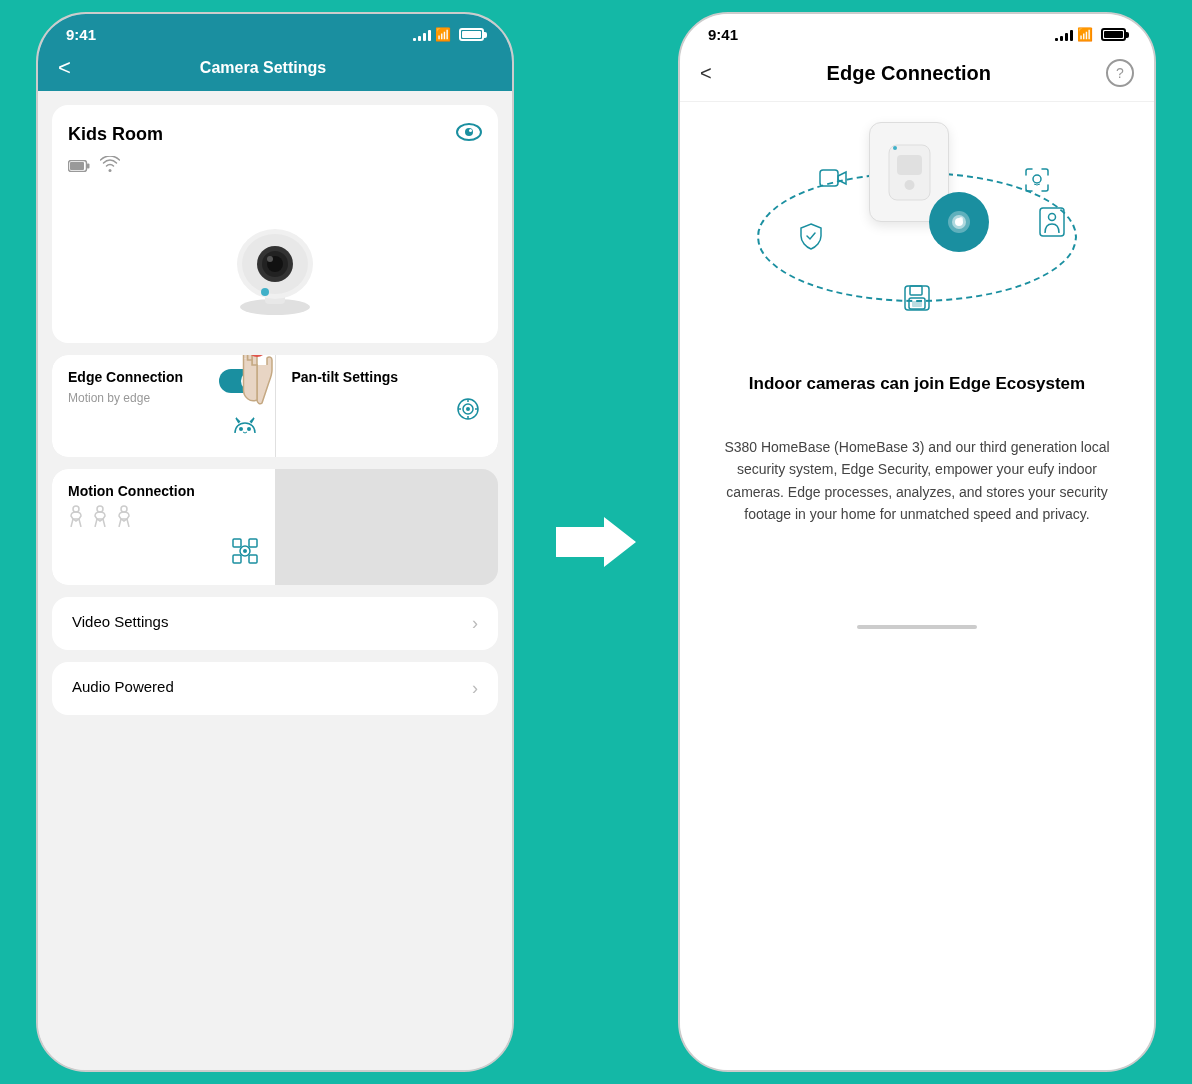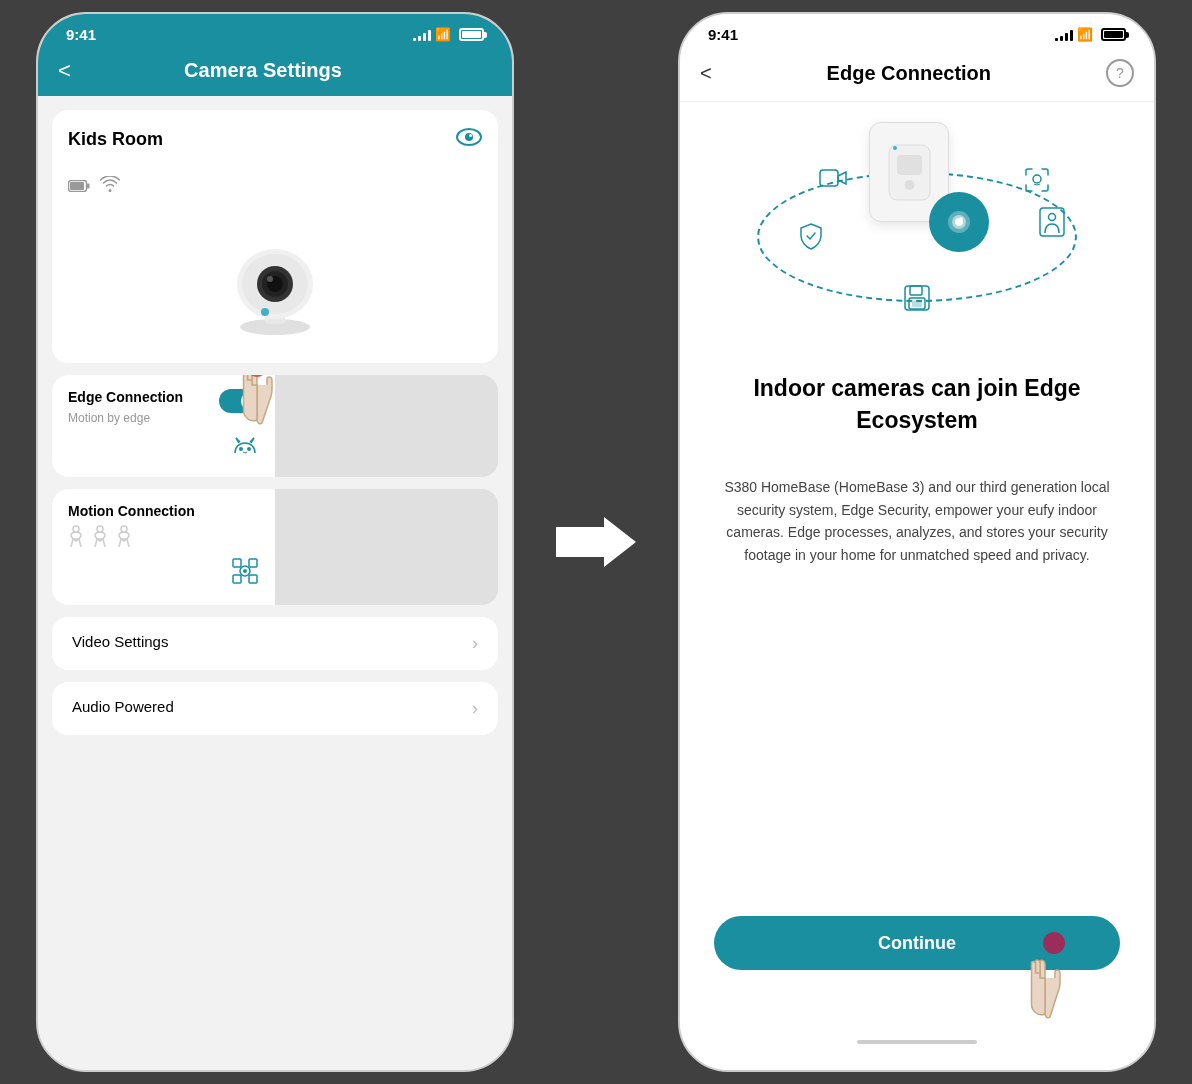--- a/index.html
+++ b/index.html
@@ -13,21 +13,21 @@
       font-family: -apple-system, BlinkMacSystemFont, 'Helvetica Neue', Arial, sans-serif;
       overflow: hidden;
     }
 
     .scene {
       width: 1192px;
       height: 1084px;
       display: flex;
       align-items: center;
       justify-content: space-around;
-      background: #404040;
+      background: #14b8a6;
       padding: 0 20px;
     }
 
     
     .phone {
       width: 478px;
       height: 1060px;
       background: #f2f2f2;
       border-radius: 50px;
       overflow: hidden;
@@ -122,21 +122,21 @@
     .header-back {
       position: absolute;
       left: 20px;
       color: #fff;
       font-size: 22px;
       cursor: pointer;
     }
 
     .header-title {
       color: #fff;
-      font-size: 20px;
+      font-size: 16px;
       font-weight: 600;
     }
 
     .phone-left .content {
       flex: 1;
       overflow-y: auto;
       background: #f2f2f2;
       padding: 14px;
       display: flex;
       flex-direction: column;
@@ -147,21 +147,21 @@
     .camera-card {
       background: #fff;
       border-radius: 16px;
       padding: 16px;
     }
 
     .camera-card-header {
       display: flex;
       justify-content: space-between;
       align-items: center;
-      margin-bottom: 24px;
+      margin-bottom: 9px;
     }
 
     .camera-name {
       font-size: 18px;
       font-weight: 700;
       color: #000;
     }
 
     .eye-icon {
       color: #1a8fa0;
@@ -384,21 +384,21 @@
       font-size: 22px;
       z-index: 2;
     }
     .eco-icon-video { top: 55px; left: 115px; }
     .eco-icon-face { top: 55px; right: 80px; }
     .eco-icon-person { top: 95px; right: 65px; }
     .eco-icon-shield { top: 110px; left: 95px; }
     .eco-icon-save { bottom: 35px; left: 50%; transform: translateX(-50%); }
 
     .edge-info-title {
-      font-size: 23px;
+      font-size: 17px;
       font-weight: 700;
       color: #000;
       text-align: center;
       margin-bottom: 14px;
       line-height: 1.4;
     }
 
     .edge-info-body {
       font-size: 14px;
       color: #444;
@@ -543,20 +543,34 @@
                 <path d="M27 20 L27 8 C27 5 24 3 22 5 L22 20" stroke="#c4a882" stroke-width="1.5" fill="#e8d5c4"></path>
                 <path d="M22 15 L22 6 C22 3.5 19 2 17.5 4 L17.5 15" stroke="#c4a882" stroke-width="1.5" fill="#e8d5c4"></path>
                 <path d="M17.5 13 L17.5 7 C17.5 5 15 3.5 13.5 5.5 L13.5 14" stroke="#c4a882" stroke-width="1.5" fill="#e8d5c4"></path>
                 <path d="M27 20 L27 55 C27 58 30 60 32 58 L38 40 C40 34 42 30 42 25 L42 15 C42 12 39 11 37 13 L37 20" stroke="#c4a882" stroke-width="1.5" fill="#e8d5c4"></path>
                 <path d="M13.5 14 L13.5 45 C13.5 52 20 58 27 55 L27 20 L22 20 L22 15 L17.5 15 L17.5 13" stroke="#c4a882" stroke-width="1.5" fill="#e8d5c4"></path>
               </svg>
             </div>
           </div>
         </div>
 
+        <div class="settings-cell">
+          <span class="settings-cell-title">Pan-tilt Settings</span>
+          <span class="settings-cell-icon">
+            <svg width="28" height="28" viewBox="0 0 28 28" fill="none">
+              <circle cx="14" cy="14" r="10" stroke="#1a8fa0" stroke-width="1.5" fill="none"></circle>
+              <circle cx="14" cy="14" r="5" stroke="#1a8fa0" stroke-width="1.5" fill="none"></circle>
+              <circle cx="14" cy="14" r="2" fill="#1a8fa0"></circle>
+              <line x1="14" y1="4" x2="14" y2="7" stroke="#1a8fa0" stroke-width="1.5"></line>
+              <line x1="14" y1="21" x2="14" y2="24" stroke="#1a8fa0" stroke-width="1.5"></line>
+              <line x1="4" y1="14" x2="7" y2="14" stroke="#1a8fa0" stroke-width="1.5"></line>
+              <line x1="21" y1="14" x2="24" y2="14" stroke="#1a8fa0" stroke-width="1.5"></line>
+            </svg>
+          </span>
+        </div>
       </div>
 
       <div class="settings-grid">
 
         <div class="settings-cell">
           <span class="settings-cell-title">Motion Connection</span>
           <div class="settings-cell-icons-row">
             <svg width="16" height="22" viewBox="0 0 16 22" fill="none">
               <circle cx="8" cy="4" r="3" stroke="#ccc" stroke-width="1.5"></circle>
               <path d="M3 22 L5 14 L8 16 L11 14 L13 22" stroke="#ccc" stroke-width="1.5" fill="none"></path>
@@ -696,35 +710,18 @@
             <rect x="8" y="16" width="10" height="6" rx="1" fill="#1a8fa0" opacity="0.3"></rect>
           </svg>
         </div>
       </div>
 
       <div style="padding: 0 10px; width: 100%;">
         <div class="edge-info-title">Indoor cameras can join Edge Ecosystem</div>
         <div class="edge-info-body">S380 HomeBase (HomeBase 3) and our third generation local security system, Edge Security, empower your eufy indoor cameras. Edge processes, analyzes, and stores your security footage in your home for unmatched speed and privacy.</div>
       </div>
 
-      <div style="width:100%;padding:0 10px;margin-top:auto;position:relative;">
-        <div class="continue-btn">
-          <span class="continue-btn-label">Continue</span>
-
-          <div style="width:22px;height:22px;background:#9b2d5a;border-radius:50%;position:absolute;right:55px;top:16px;"></div>
-        </div>
-
-        <div style="position:absolute;right:55px;bottom:-60px;z-index:10;">
-          <svg width="60" height="70" viewBox="0 0 60 70" fill="none">
-            <path d="M30 22 L30 8 C30 5 27 3 25 5 L25 22" stroke="#c4a882" stroke-width="1.5" fill="#e8d5c4"></path>
-            <path d="M25 17 L25 7 C25 4.5 22 3 20.5 5 L20.5 17" stroke="#c4a882" stroke-width="1.5" fill="#e8d5c4"></path>
-            <path d="M20.5 15 L20.5 8 C20.5 6 18 4.5 16.5 6.5 L16.5 16" stroke="#c4a882" stroke-width="1.5" fill="#e8d5c4"></path>
-            <path d="M30 22 L30 58 C30 61 33 63 35 61 L41 42 C43 36 45 32 45 27 L45 17 C45 14 42 13 40 15 L40 22" stroke="#c4a882" stroke-width="1.5" fill="#e8d5c4"></path>
-            <path d="M16.5 16 L16.5 48 C16.5 55 23 61 30 58 L30 22 L25 22 L25 17 L20.5 17 L20.5 15" stroke="#c4a882" stroke-width="1.5" fill="#e8d5c4"></path>
-          </svg>
-        </div>
-      </div>
 
       <div class="home-indicator" style="margin-top:70px;"></div>
     </div>
   </div>
 
 </div>
 
 </body></html>

